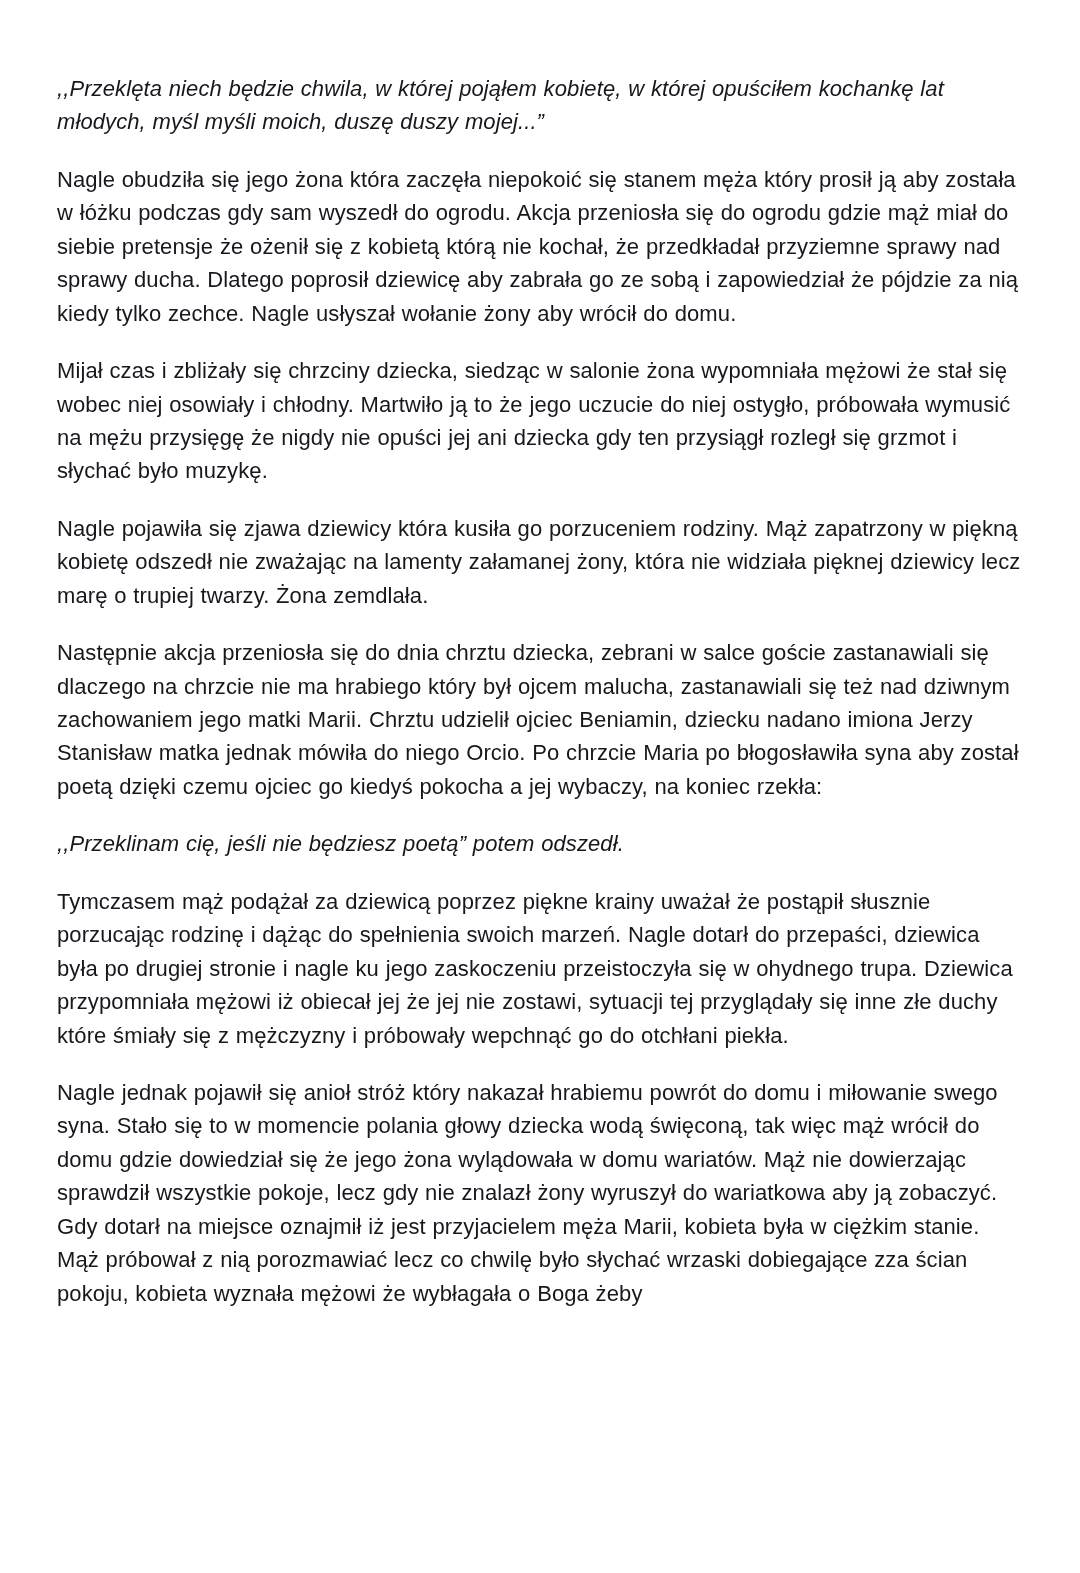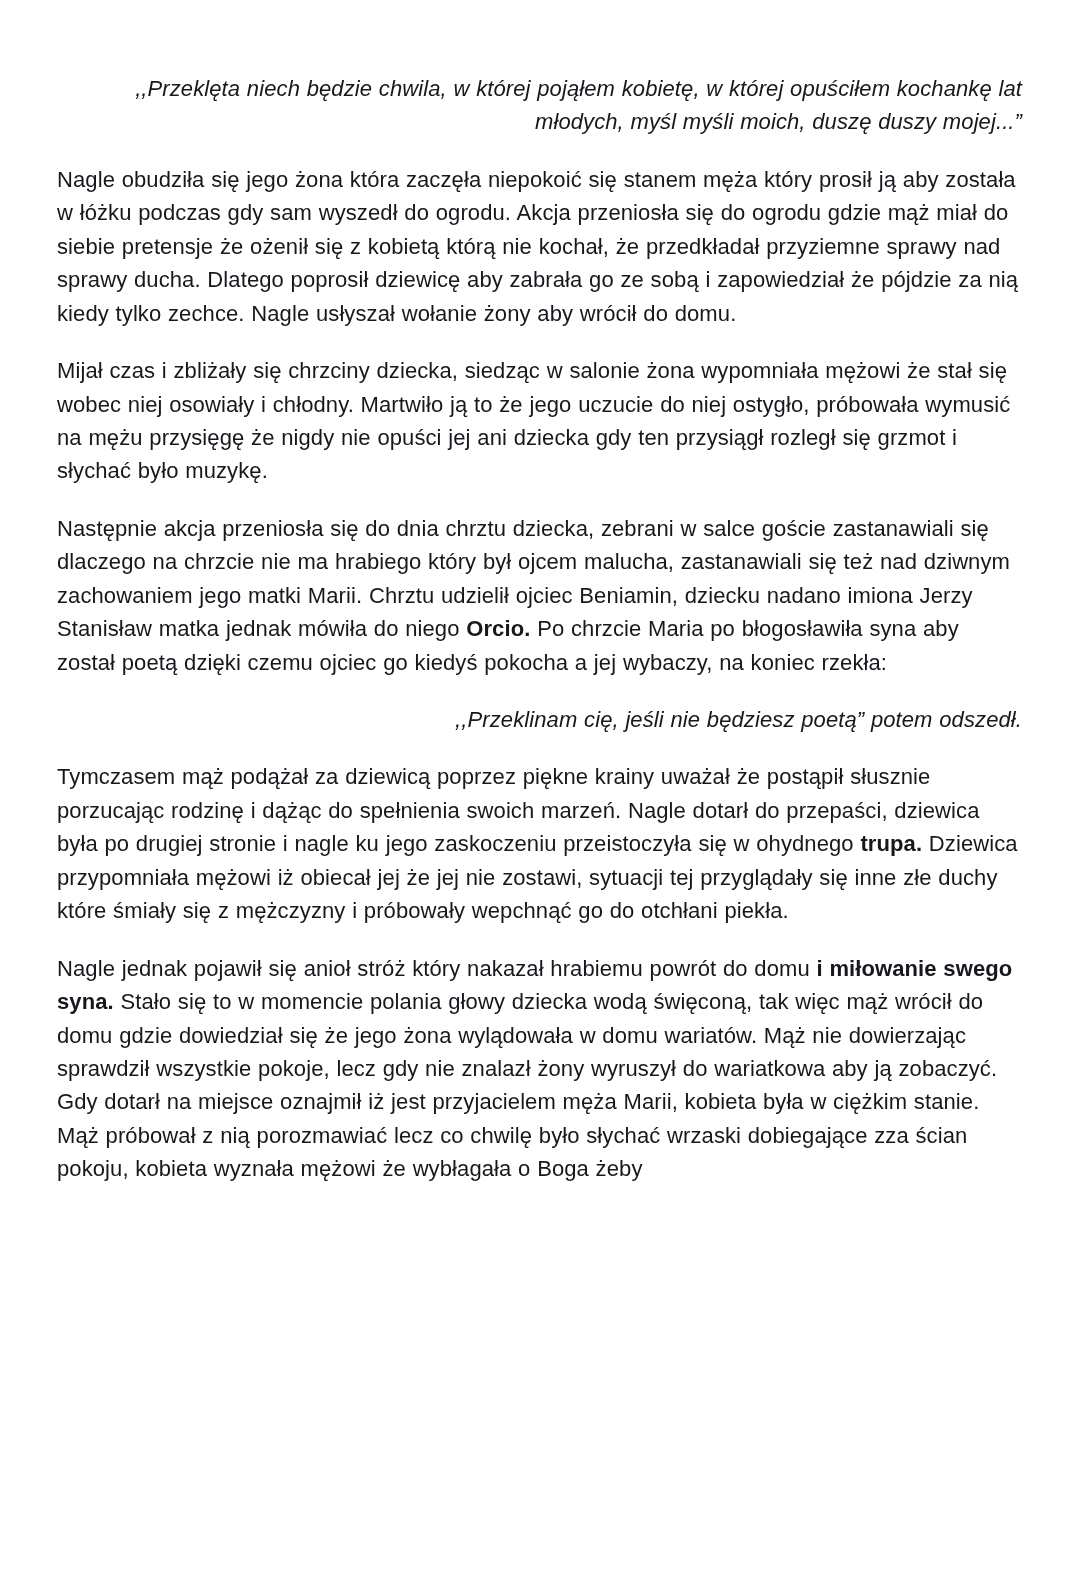--- a/index.html
+++ b/index.html
@@ -20,32 +20,32 @@
     color: #16181d;
     -webkit-font-smoothing: antialiased;
   }
   .doc-body p {
     margin: 0 0 24px 0;
     letter-spacing: 0.1px;
     word-spacing: 0.5px;
   }
   .doc-body p.italic {
     font-style: italic;
-    text-align: right;
   }
   .doc-body span.bold {
-    font-weight: 700;
+    font-weight: 400;
   }
 </style>
 </head>
 <body>
 
 <div class="page">
   <div class="doc-body" id="doc-body">
       <p class="italic"><span>,,Przeklęta niech będzie chwila, w której pojąłem kobietę, w której opuściłem kochankę lat młodych, myśl myśli moich, duszę duszy mojej...”</span></p>
       <p><span>Nagle obudziła się jego żona która zaczęła niepokoić się stanem męża który prosił ją aby została w łóżku podczas gdy sam wyszedł do ogrodu. Akcja przeniosła się do ogrodu gdzie mąż miał do siebie pretensje że ożenił się z kobietą którą nie kochał, że przedkładał przyziemne sprawy nad sprawy ducha. Dlatego poprosił dziewicę aby zabrała go ze sobą i zapowiedział że pójdzie za nią kiedy tylko zechce. Nagle usłyszał wołanie żony aby wrócił do domu.</span></p>
       <p><span>Mijał czas i zbliżały się chrzciny dziecka, siedząc w salonie żona wypomniała mężowi że stał się wobec niej osowiały i chłodny. Martwiło ją to że jego uczucie do niej ostygło, próbowała wymusić na mężu przysięgę że nigdy nie opuści jej ani dziecka gdy ten przysiągł rozległ się grzmot i słychać było muzykę.</span></p>
+      <p><span>Nagle pojawiła się zjawa dziewicy która kusiła go porzuceniem rodziny. Mąż zapatrzony w piękną kobietę odszedł nie zważając na lamenty załamanej żony, która nie widziała pięknej dziewicy lecz marę o trupiej twarzy. Żona zemdlała.</span></p>
       <p><span>Następnie akcja przeniosła się do dnia chrztu dziecka, zebrani w salce goście zastanawiali się dlaczego na chrzcie nie ma hrabiego który był ojcem malucha, zastanawiali się też nad dziwnym zachowaniem jego matki Marii. Chrztu udzielił ojciec Beniamin, dziecku nadano imiona Jerzy Stanisław matka jednak mówiła do niego </span><span class="bold">Orcio.</span><span> Po chrzcie Maria po błogosławiła syna aby został poetą dzięki czemu ojciec go kiedyś pokocha a jej wybaczy, na koniec rzekła:</span></p>
       <p class="italic"><span>,,Przeklinam cię, jeśli nie będziesz poetą” potem odszedł.</span></p>
       <p><span>Tymczasem mąż podążał za dziewicą poprzez piękne krainy uważał że postąpił słusznie porzucając rodzinę i dążąc do spełnienia swoich marzeń. Nagle dotarł do przepaści, dziewica była po drugiej stronie i nagle ku jego zaskoczeniu przeistoczyła się w ohydnego </span><span class="bold">trupa.</span><span> Dziewica przypomniała mężowi iż obiecał jej że jej nie zostawi, sytuacji tej przyglądały się inne złe duchy które śmiały się z mężczyzny i próbowały wepchnąć go do otchłani piekła.</span></p>
       <p><span>Nagle jednak pojawił się anioł stróż który nakazał hrabiemu powrót do domu </span><span class="bold">i miłowanie swego syna.</span><span> Stało się to w momencie polania głowy dziecka wodą święconą, tak więc mąż wrócił do domu gdzie dowiedział się że jego żona wylądowała w domu wariatów. Mąż nie dowierzając sprawdził wszystkie pokoje, lecz gdy nie znalazł żony wyruszył do wariatkowa aby ją zobaczyć. Gdy dotarł na miejsce oznajmił iż jest przyjacielem męża Marii, kobieta była w ciężkim stanie. Mąż próbował z nią porozmawiać lecz co chwilę było słychać wrzaski dobiegające zza ścian pokoju, kobieta wyznała mężowi że wybłagała o Boga żeby</span></p>
     </div>
 </div>
 
 </body></html>

